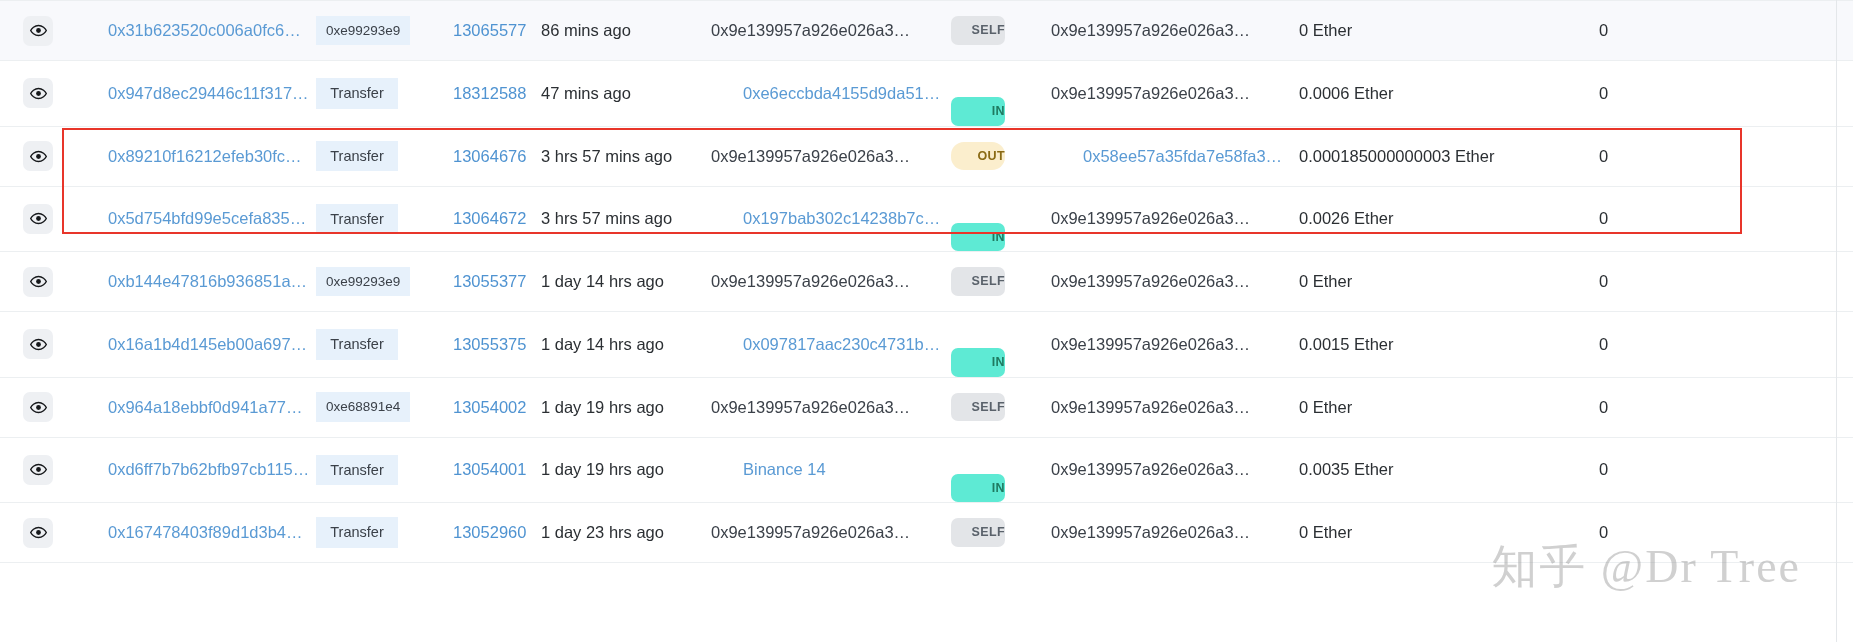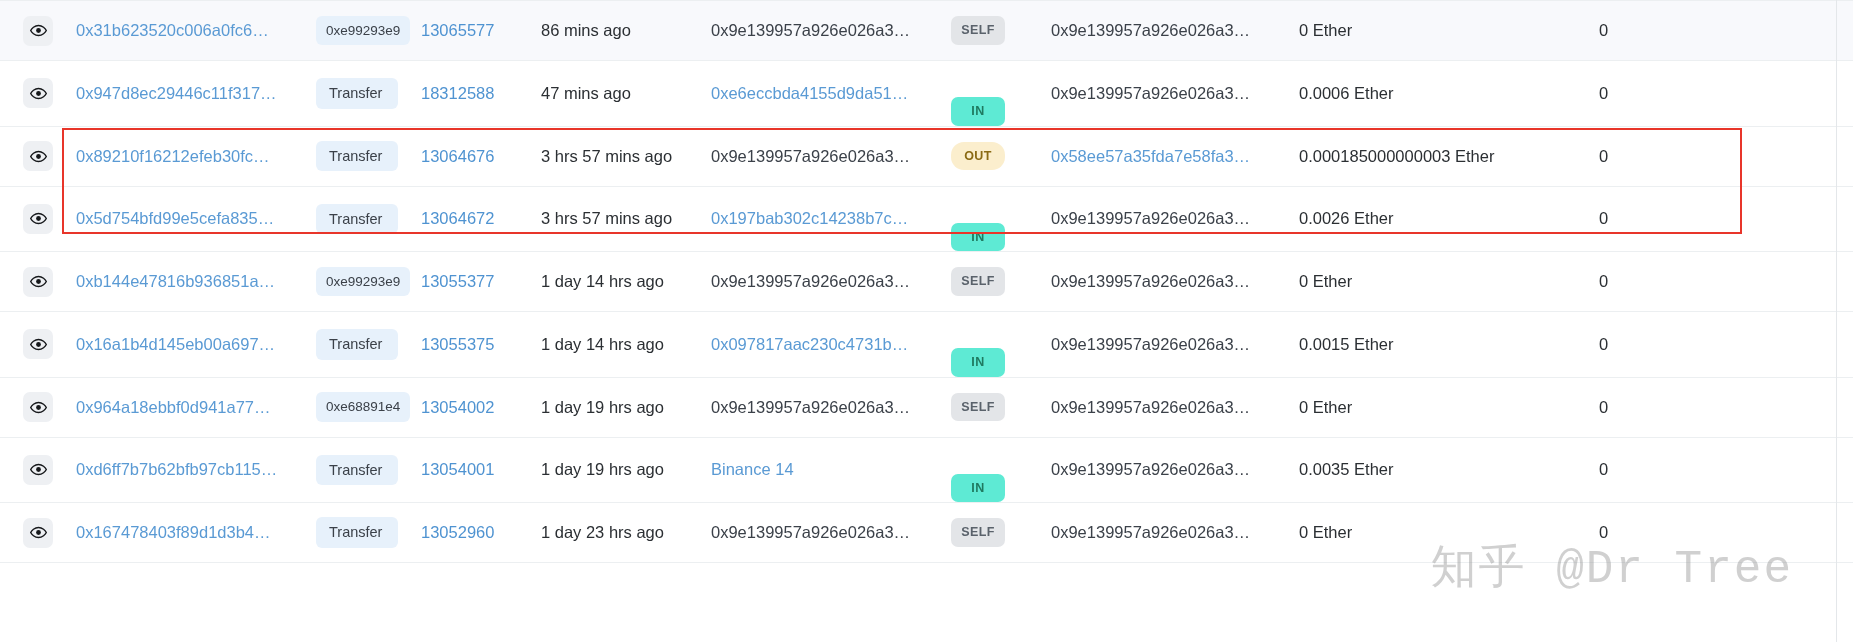--- a/index.html
+++ b/index.html
@@ -67,46 +67,48 @@
     display: flex;
     align-items: center;
     justify-content: center;
   }
   .eye-btn svg { display: block; }
 
   .link {
     color: #5a9ad4;
     text-decoration: none;
     font-size: 16.5px;
+    margin-left: 32px;
   }
   .link.blue-strong { color: #4f93d1; }
 
   .hash-cell { padding-left: 2px; }
 
   .pill {
     display: inline-block;
     background: #e7f1fb;
     color: #3b4149;
     font-size: 14.5px;
-    border-radius: 6px;
+    border-radius: 0;
     padding: 8px 13px;
     line-height: 1;
+    text-align: center;
     min-width: 56px;
   }
   .pill.small { font-size: 13.5px; padding: 8px 10px; }
 
   .badge {
     display: inline-block;
     font-size: 12.5px;
     font-weight: bold;
     letter-spacing: 0.4px;
     border-radius: 7px;
     padding: 8px 0;
     width: 54px;
-    text-align: center;
+    text-align: right;
     line-height: 1;
   }
   .badge-self { background: #e3e5e8; color: #5a626b; }
   .badge-in   { background: #5eead4; color: #1f7a60; margin-top: 36px; }
   .badge-out  { background: #fbeecd; color: #8a6a14; border-radius: 13px; }
 
   .muted-addr { color: #3b4149; font-size: 16.5px; }
 
   .value-cell { color: #2b2f33; font-size: 16.5px; }
 
@@ -134,29 +136,29 @@
     left: 1836px;
     top: 0;
     width: 1px;
     height: 642px;
     background: #e4e7ea;
     z-index: 2;
   }
 
   .watermark {
     position: absolute;
-    right: 60px;
+    right: 52px;
     bottom: 44px;
     font-size: 46px;
     color: rgba(150,150,150,0.45);
     letter-spacing: 2px;
     white-space: nowrap;
     z-index: 6;
     pointer-events: none;
-    font-family: Liberation Mono, monospace;
+    font-family: Liberation Serif, serif;
   }
 </style>
 </head>
 <body>
 
 <table class="txn-table">
   <colgroup>
     <col class="col-eye">
       <col class="col-hash">
       <col class="col-method">

